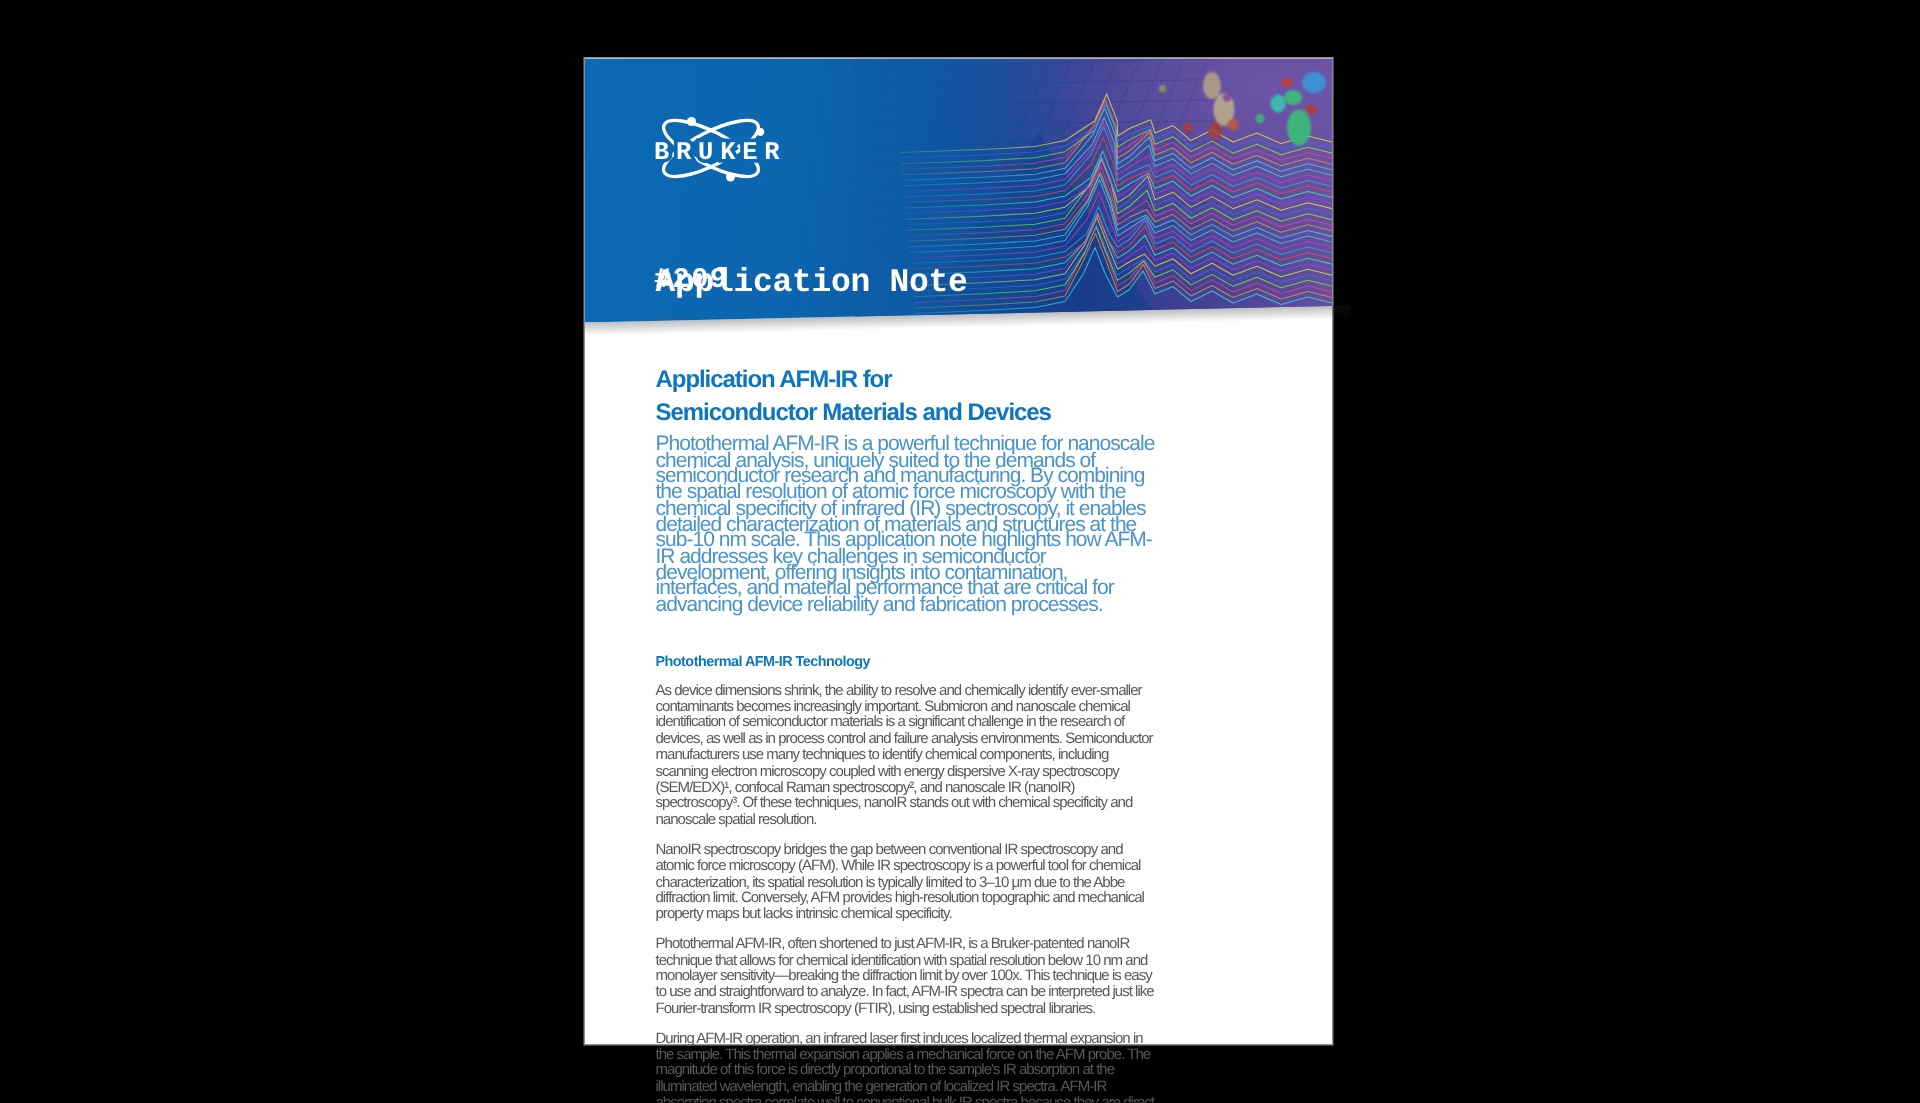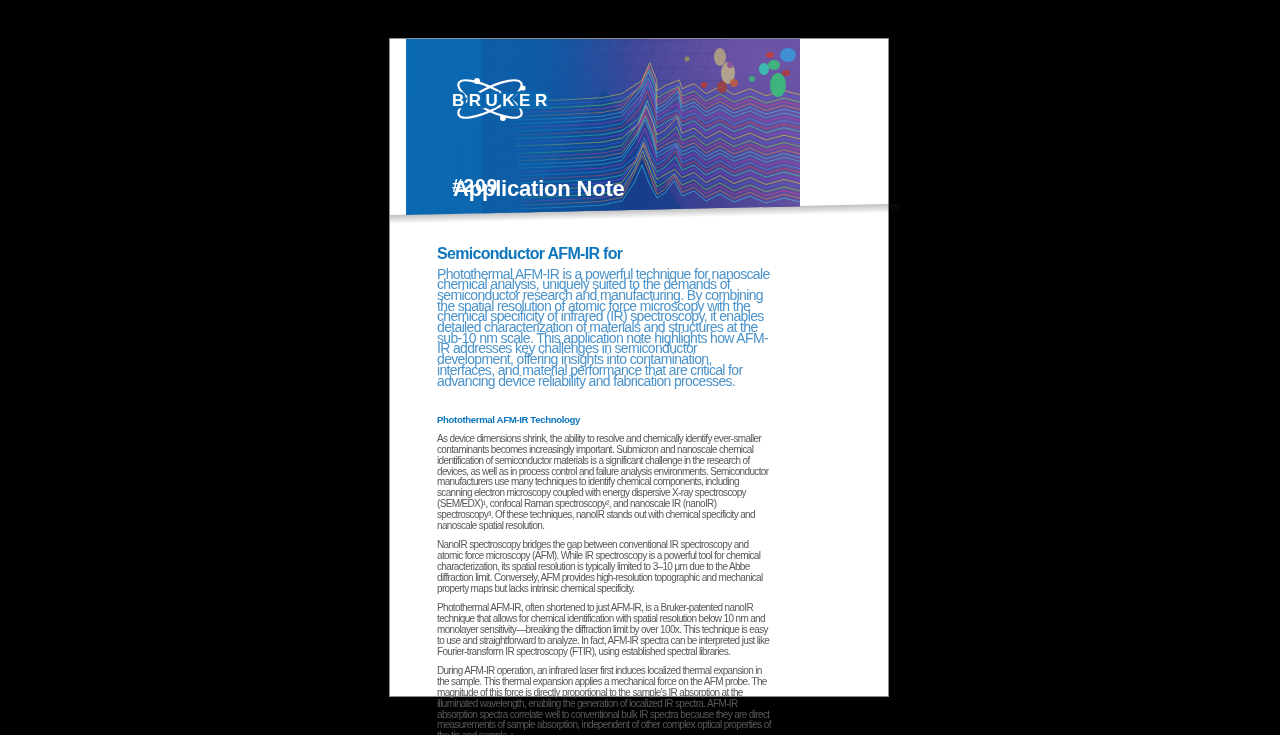--- a/index.html
+++ b/index.html
@@ -7,24 +7,24 @@
               font-family:"Liberation Sans","DejaVu Sans",sans-serif; }
   .stage { position:relative; width:1280px; height:735px; background:#000; }
 
   .page { position:absolute; left:390px; top:39px; width:498px; height:657px;
           background:#fff; box-shadow:0 0 0 1px #8d8d8d, 0 2px 8px rgba(0,0,0,.6); }
 
   
   .edge-shadow { position:absolute; left:0; top:176px; width:510px; height:9px;
                  background:linear-gradient(to bottom, rgba(40,40,40,.30), rgba(0,0,0,0));
                  transform:rotate(-1.27deg); transform-origin:left top; z-index:1; }
-  .header { position:absolute; left:16px; top:0; width:394px; height:178px; z-index:2;
+  .header { position:absolute; left:0; top:0; width:498px; height:178px; z-index:2;
             clip-path:polygon(0 0, 498px 0, 498px 165px, 0 176px);
             background:linear-gradient(97deg,#0a6ab3 0%,#0c66ae 28%,#0e58a3 46%,
-                       #133f90 64%,#3c3d90 82%,#5e4b9e 100%); }
+                       #133f90 64%,#3c3d90 82%,#5e4b9e 100%);font-family:Liberation Mono, monospace; }
   .art-wrap { position:absolute; right:0; top:0; width:318px; height:178px; }
   .art-fade { position:absolute; left:0; top:0; width:150px; height:178px;
               background:linear-gradient(to right, rgba(13,92,166,1) 0%, rgba(13,92,166,0) 100%); }
 
   
   .logo { position:absolute; left:38px; top:30px; }
   
   .doc-type { position:absolute; left:47px; top:117px; color:#fff; font-weight:bold;
               font-size:22px; letter-spacing:-0.2px;margin-top:20px; }
   .doc-number { position:absolute; left:46px; top:136px; color:#fff; font-weight:bold;
@@ -159,21 +159,22 @@
         </g>
         <text x="8" y="37" fill="#ffffff" stroke="#0B69B1" stroke-width="5" paint-order="stroke" font-weight="bold" font-size="17" letter-spacing="4.5">BRUKER</text>
       </svg>
 
       <div class="doc-type">Application Note</div>
       <div class="doc-number">#209</div>
     </div>
 
     <div class="content">
       <h1 class="title">
-        <span>Semiconductor AFM-IR for</span><br>
+        <span>Application AFM-IR for</span><br>
+        <span>Semiconductor Materials and Devices</span>
       </h1>
 
       <p class="intro">Photothermal AFM-IR is a powerful technique for nanoscale chemical analysis, uniquely suited to the demands of semiconductor research and manufacturing. By combining the spatial resolution of atomic force microscopy with the chemical specificity of infrared (IR) spectroscopy, it enables detailed characterization of materials and structures at the sub-10 nm scale. This application note highlights how AFM-IR addresses key challenges in semiconductor development, offering insights into contamination, interfaces, and material performance that are critical for advancing device reliability and fabrication processes.</p>
 
       <h2 class="section-heading">Photothermal AFM-IR Technology</h2>
 
       <p class="body-par">As device dimensions shrink, the ability to resolve and chemically identify ever-smaller contaminants becomes increasingly important. Submicron and nanoscale chemical identification of semiconductor materials is a significant challenge in the research of devices, as well as in process control and failure analysis environments. Semiconductor manufacturers use many techniques to identify chemical components, including scanning electron microscopy coupled with energy dispersive X-ray spectroscopy (SEM/EDX)¹, confocal Raman spectroscopy², and nanoscale IR (nanoIR) spectroscopy³. Of these techniques, nanoIR stands out with chemical specificity and nanoscale spatial resolution.</p>
       <p class="body-par">NanoIR spectroscopy bridges the gap between conventional IR spectroscopy and atomic force microscopy (AFM). While IR spectroscopy is a powerful tool for chemical characterization, its spatial resolution is typically limited to 3–10 μm due to the Abbe diffraction limit. Conversely, AFM provides high-resolution topographic and mechanical property maps but lacks intrinsic chemical specificity.</p>
       <p class="body-par">Photothermal AFM-IR, often shortened to just AFM-IR, is a Bruker-patented nanoIR technique that allows for chemical identification with spatial resolution below 10 nm and monolayer sensitivity—breaking the diffraction limit by over 100x. This technique is easy to use and straightforward to analyze. In fact, AFM-IR spectra can be interpreted just like Fourier-transform IR spectroscopy (FTIR), using established spectral libraries.</p>
       <p class="body-par">During AFM-IR operation, an infrared laser first induces localized thermal expansion in the sample. This thermal expansion applies a mechanical force on the AFM probe. The magnitude of this force is directly proportional to the sample's IR absorption at the illuminated wavelength, enabling the generation of localized IR spectra. AFM-IR absorption spectra correlate well to conventional bulk IR spectra because they are direct measurements of sample absorption, independent of other complex optical properties of the tip and sample.⁴</p>

